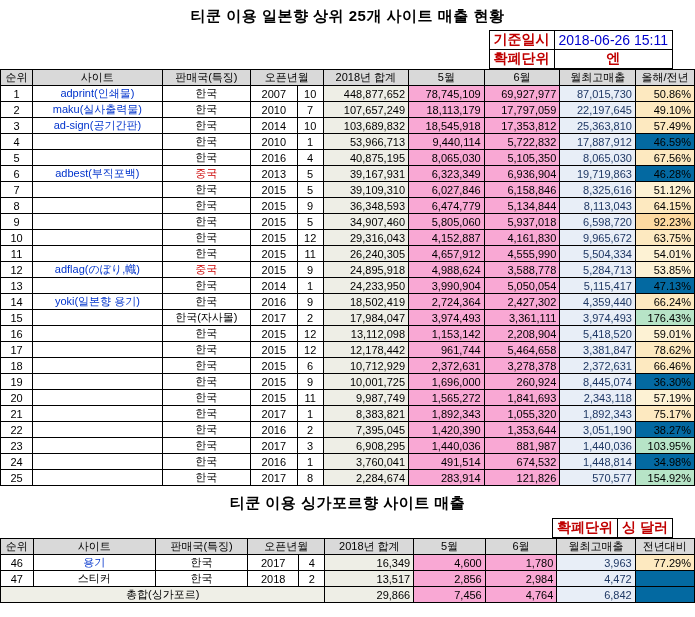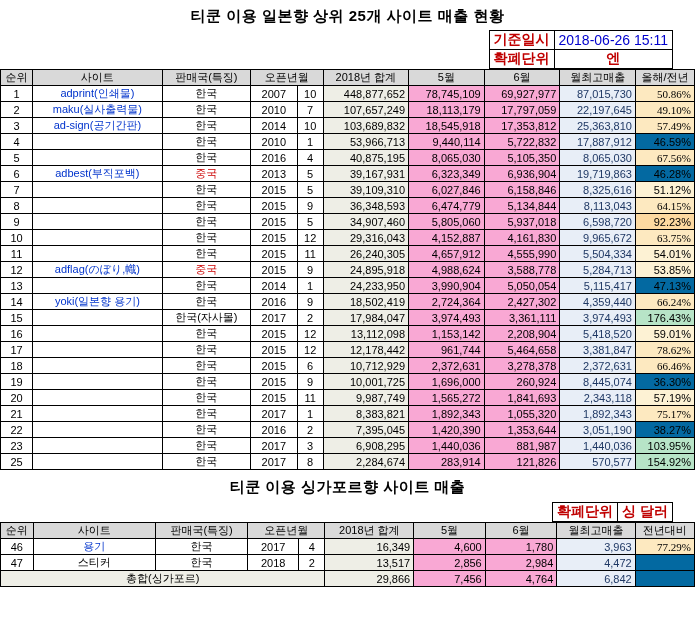--- a/index.html
+++ b/index.html
@@ -73,21 +73,21 @@
   .col-open2{width:30px;}
   .col-total{width:96px;}
   .col-m5{width:84px;}
   .col-m6{width:84px;}
   .col-max{width:84px;}
   .col-yoy{width:62px;}
 
   .bg-beige{background:#f9a8d4;}
   .bg-total{background:#eeeee6;}
   .bg-max{background:#e8eef7;color:#1f3864;}
-  .y1{background:#fde9c0;font-family:Liberation Serif, serif;}
+  .y1{background:#fde9c0;}
   .y2{background:#fdf2d4;}
   .y3{background:#fdd9a0;}
   .g1{background:#b7e4c7;}
   .w1{background:#0369a1;}
   .sum-label{background:#efefe7;text-align:center;font-weight:bold;}
 </style>
 </head>
 <body>
 
 <div class="wrap">
@@ -406,20 +406,32 @@
           <td class="c ">한국</td>
           <td class="c">2017</td>
           <td class="c">3</td>
           <td class="r bg-total b">6,908,295</td>
           <td class="r bg-beige b">1,440,036</td>
           <td class="r bg-beige ">881,987</td>
           <td class="r bg-max">1,440,036</td>
           <td class="r g1">103.95%</td>
         </tr>
         <tr>
+          <td class="c">24</td>
+          <td class="c "></td>
+          <td class="c ">한국</td>
+          <td class="c">2016</td>
+          <td class="c">1</td>
+          <td class="r bg-total b">3,760,041</td>
+          <td class="r bg-beige ">491,514</td>
+          <td class="r bg-beige ">674,532</td>
+          <td class="r bg-max">1,448,814</td>
+          <td class="r w1">34.98%</td>
+        </tr>
+        <tr>
           <td class="c">25</td>
           <td class="c "></td>
           <td class="c ">한국</td>
           <td class="c">2017</td>
           <td class="c">8</td>
           <td class="r bg-total b">2,284,674</td>
           <td class="r bg-beige ">283,914</td>
           <td class="r bg-beige ">121,826</td>
           <td class="r bg-max">570,577</td>
           <td class="r g1">154.92%</td>

